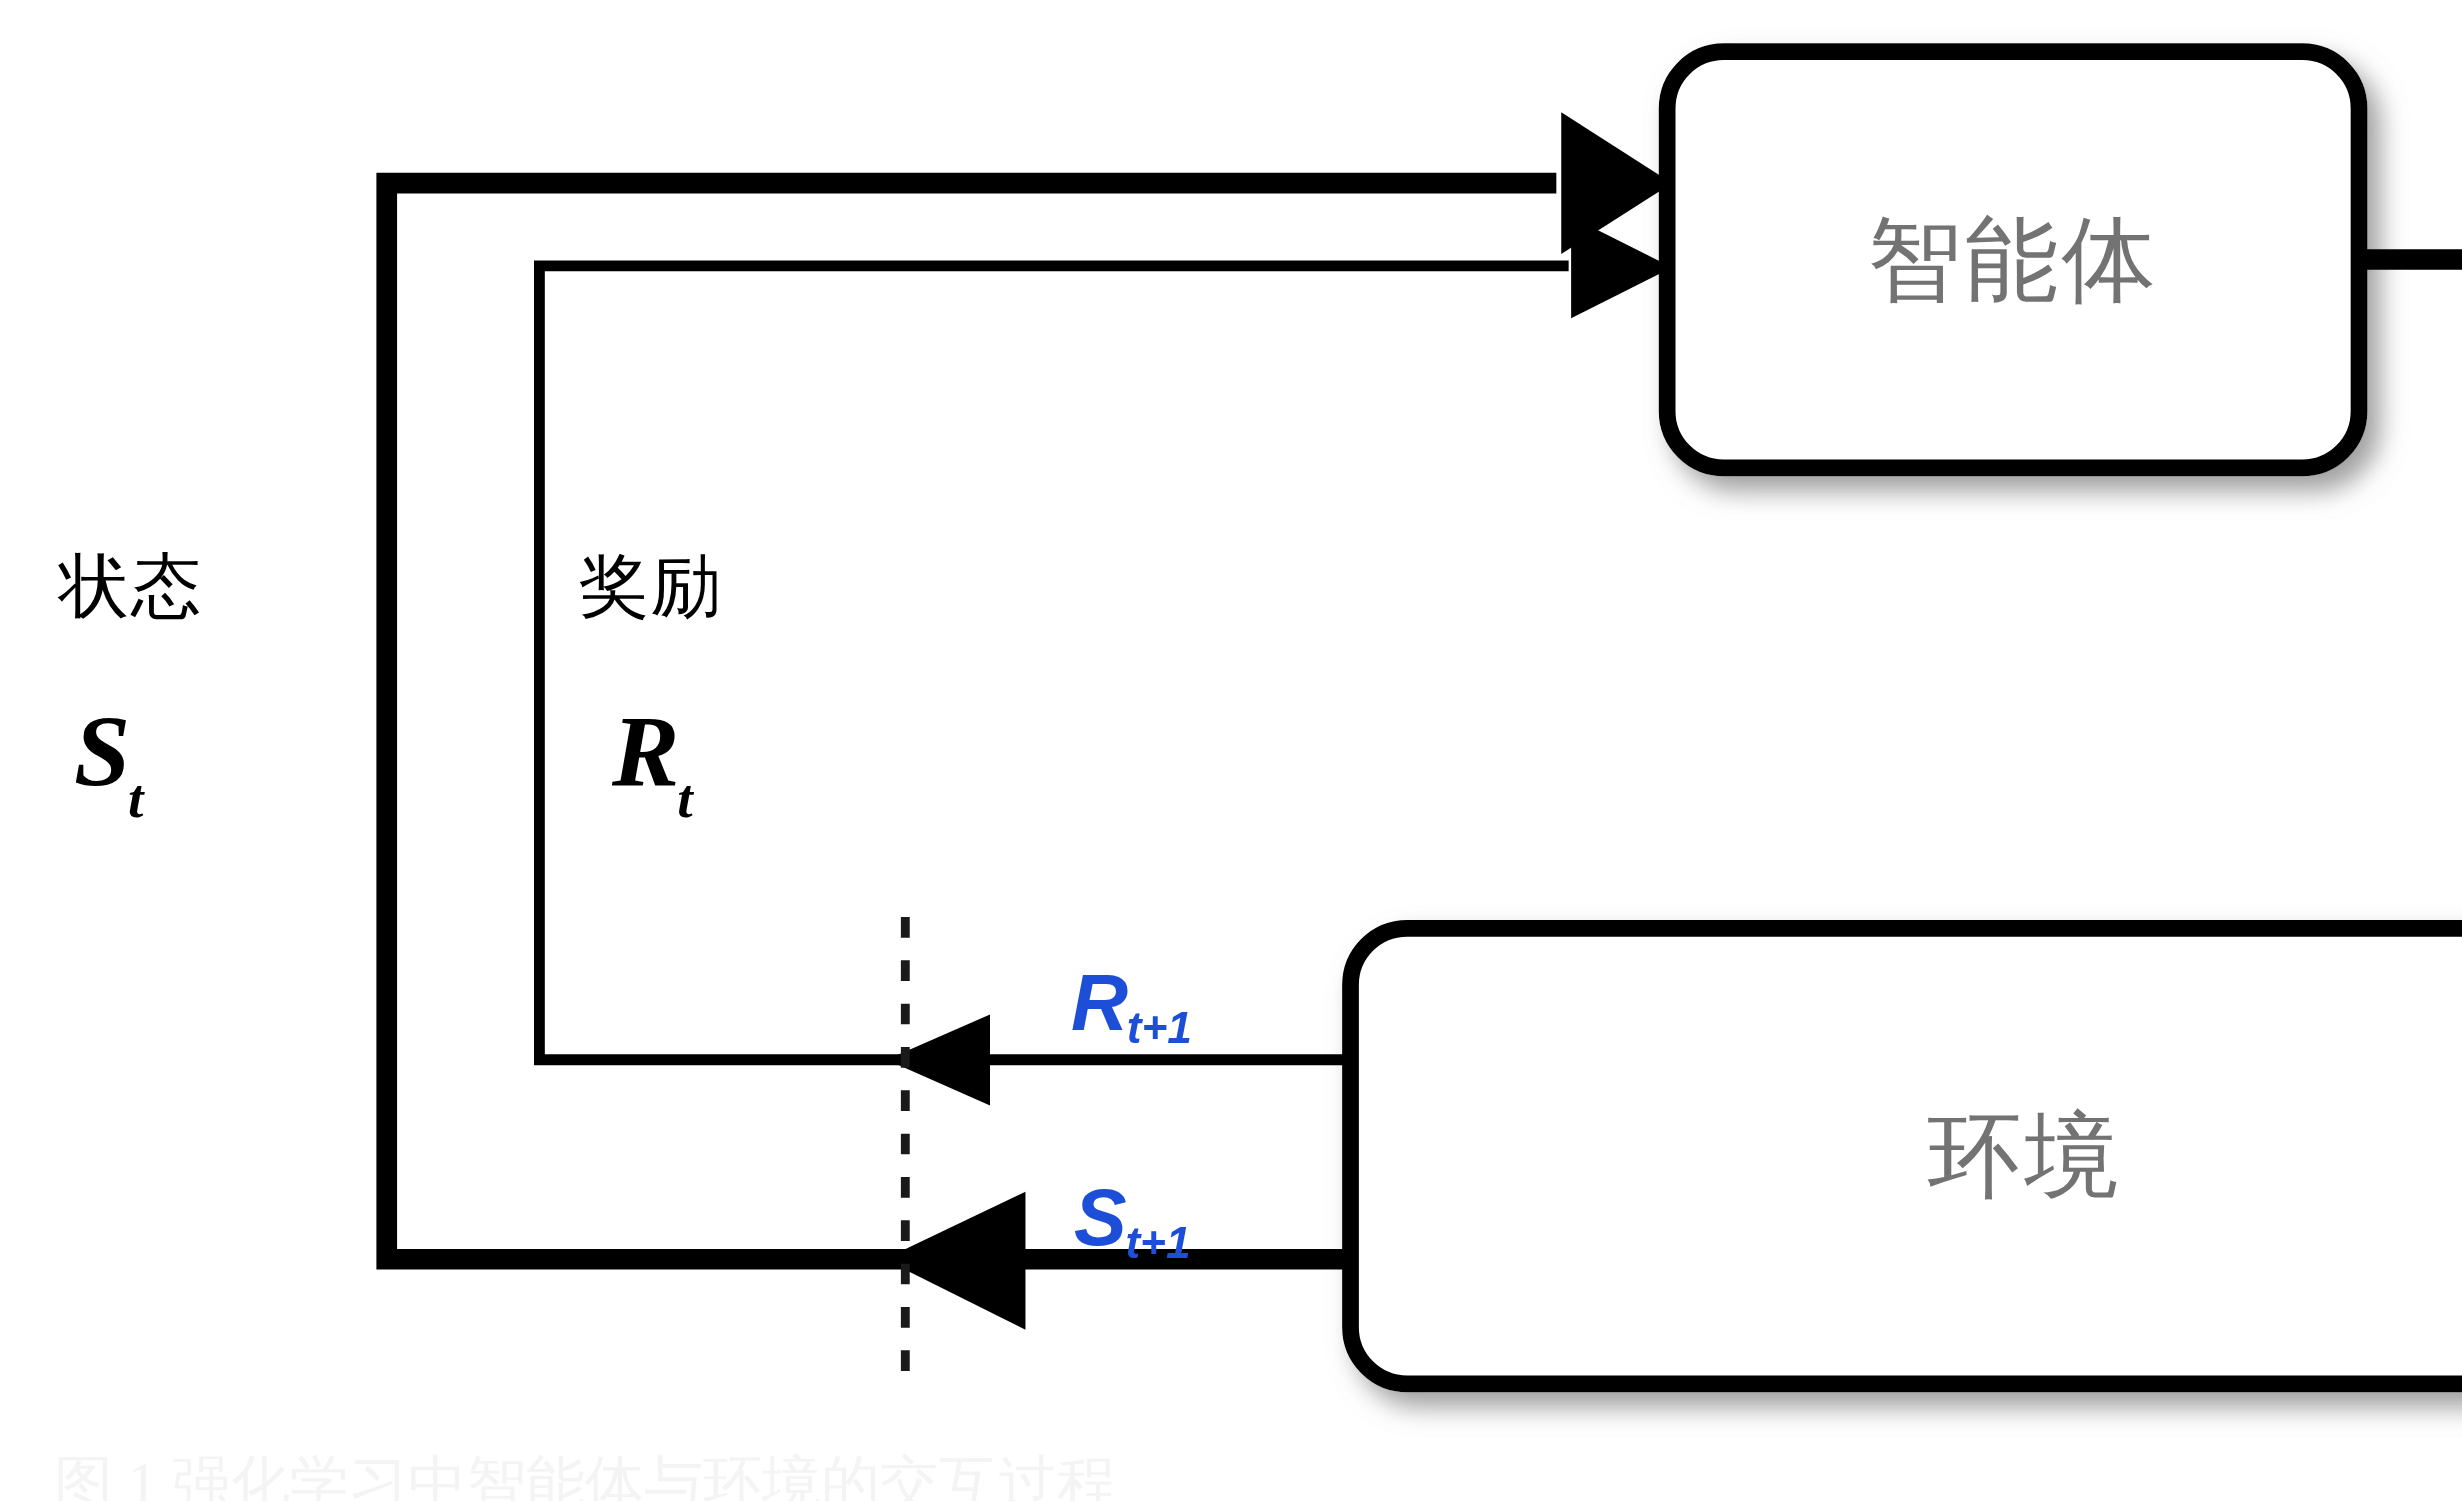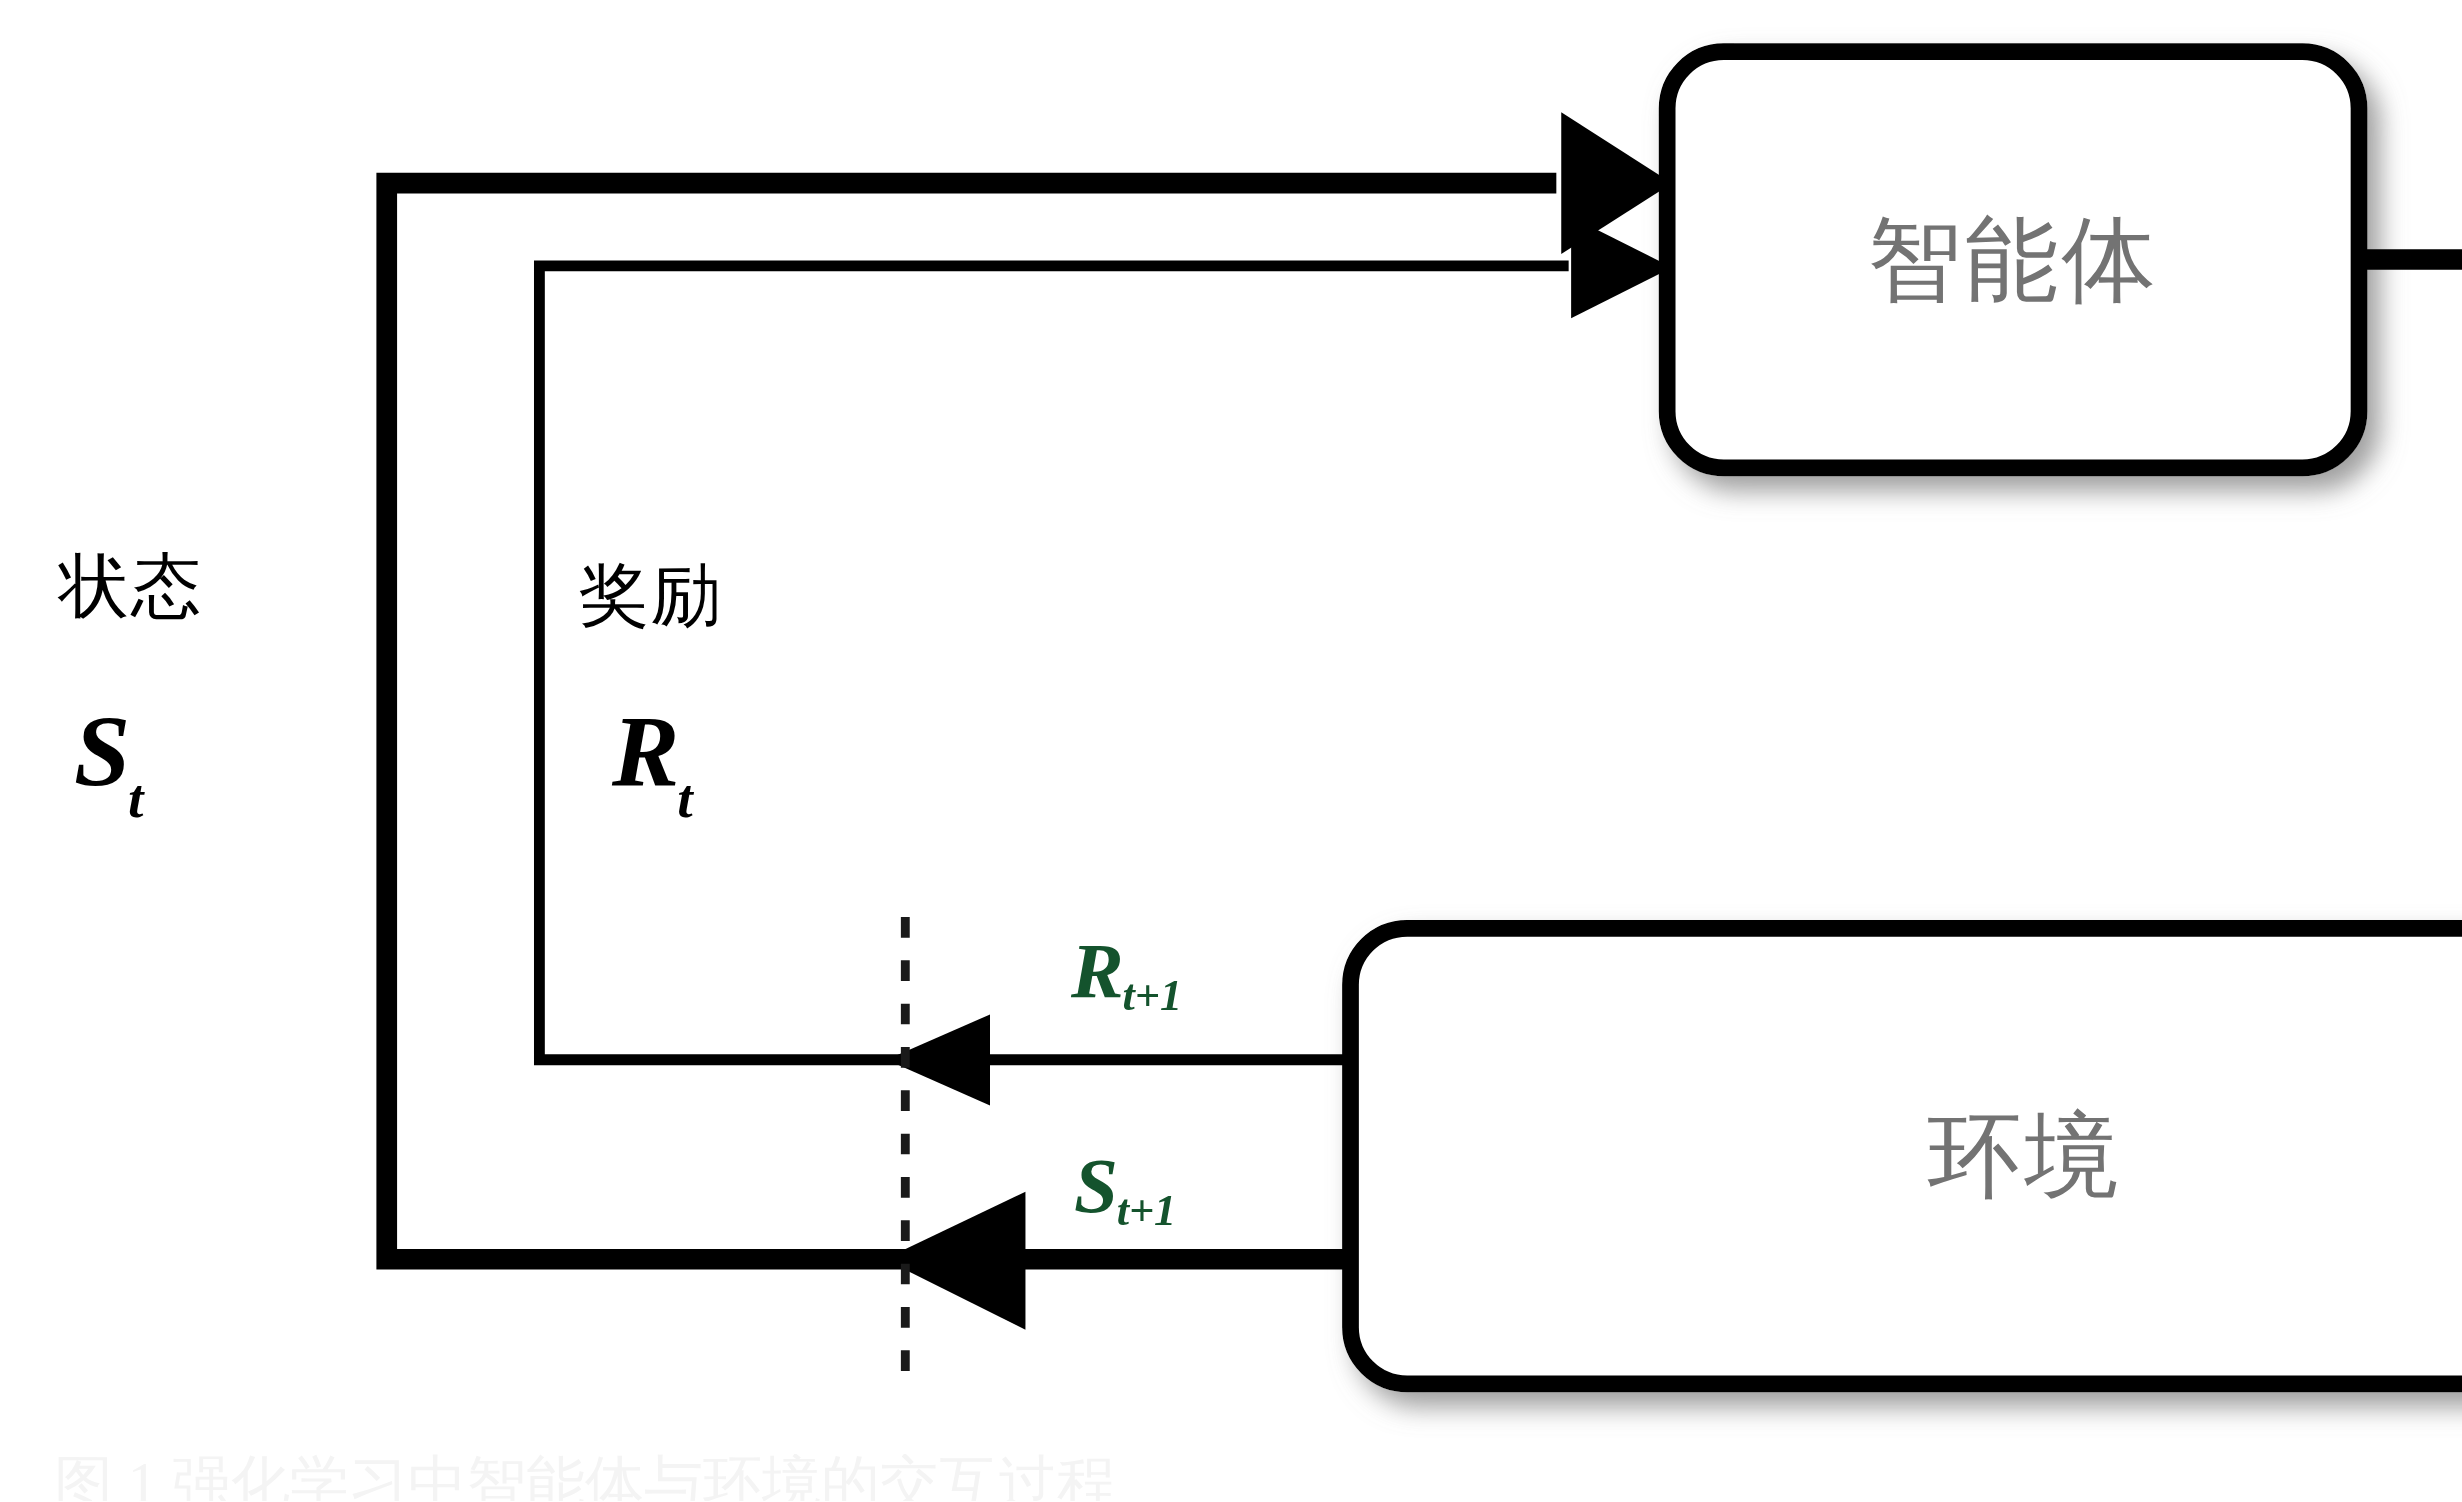--- a/index.html
+++ b/index.html
@@ -61,27 +61,28 @@
     font-size: 0.55em;
     font-style: italic;
     font-weight: 700;
     vertical-align: sub;
     position: relative;
     top: 0.18em;
     left: -0.04em;
   }
   .edgevar {
     position: absolute;
-    font-family: Liberation Serif, serif;
+    font-family: Liberation Sans, sans-serif;
     font-style: italic;
     font-weight: 700;
     font-size: 79px;
-    color: #14532d;
+    color: #1d4ed8;
     white-space: nowrap;
     line-height: 1;
+    margin-top: 32px;
   }
   .edgevar .sub {
     font-size: 0.56em;
     font-style: italic;
     font-weight: 700;
     position: relative;
     top: 0.30em;
     left: -0.03em;
   }
   .caption {
@@ -144,21 +145,21 @@
 
   <div class="boxlabel" style="left:1667px; top:52px; width:692px; height:416px;">智能体</div>
 
   <div class="boxlabel" style="left:1350px; top:928px; width:1349px; height:456px;">环境</div>
 
   <div class="sidelabel cn-word" style="left:59px; top:552px;">状态</div>
   <div class="sidelabel mathvar" style="left:74px; top:702px;">
     <span>S</span><span class="sub">t</span>
   </div>
 
-  <div class="sidelabel cn-word" style="left:579px; top:552px;margin-top:9px;">奖励</div>
+  <div class="sidelabel cn-word" style="left:579px; top:552px;">奖励</div>
   <div class="sidelabel mathvar" style="left:612px; top:702px;">
     <span>R</span><span class="sub">t</span>
   </div>
 
   <div class="edgevar" style="left:1071px; top:931px;">
     <span>R</span><span class="sub">t+1</span>
   </div>
 
   <div class="edgevar" style="left:1074px; top:1146px;">
     <span>S</span><span class="sub">t+1</span>

